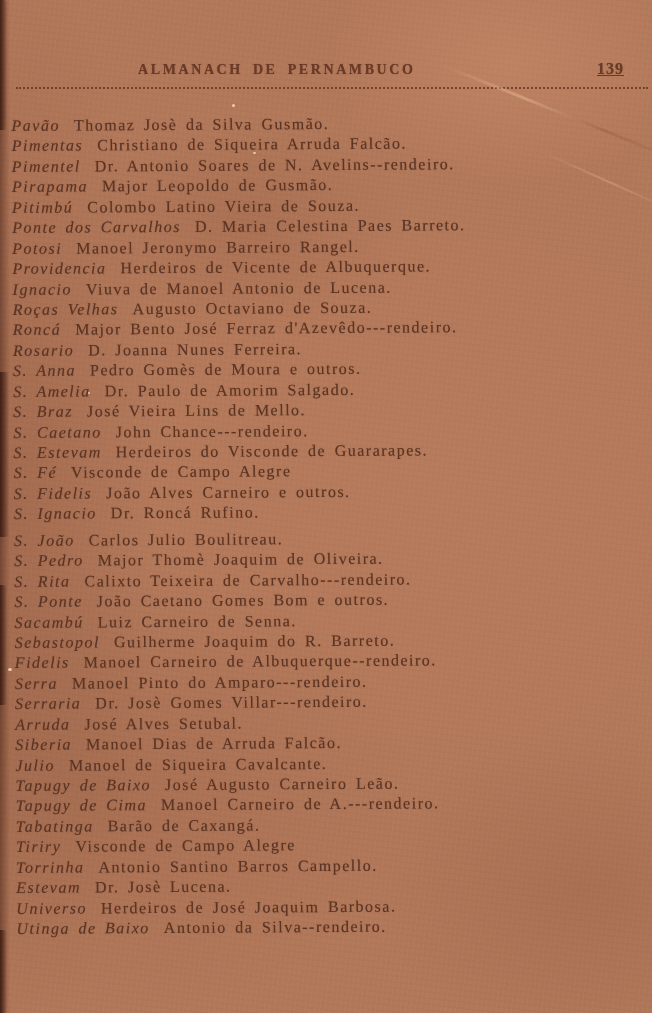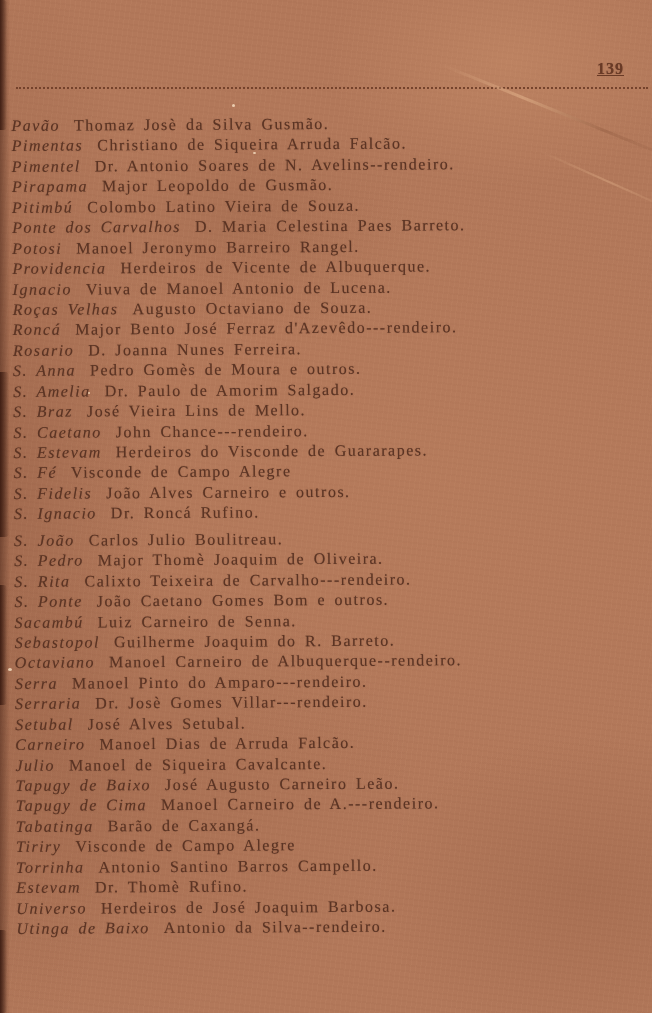--- a/index.html
+++ b/index.html
@@ -136,20 +136,21 @@
   </div>
 
   <div class="crease c1"></div>
   <div class="crease c2"></div>
   <div class="speck p1"></div>
   <div class="speck p2"></div>
   <div class="speck p3"></div>
   <div class="speck p4"></div>
 
   <div class="header">
+    <span class="header-title">ALMANACH DE PERNAMBUCO</span>
     <span class="page-number">139</span>
   </div>
 
   <div class="dotted-rule"></div>
 
   <div class="entries">
   <div class="entry">
     <span class="place">Pavão</span><span class="owner">Thomaz Josè da Silva Gusmão.</span>
   </div>
 
@@ -247,37 +248,37 @@
 
   <div class="entry">
     <span class="place">Sacambú</span><span class="owner">Luiz Carneiro de Senna.</span>
   </div>
 
   <div class="entry">
     <span class="place">Sebastopol</span><span class="owner">Guilherme Joaquim do R. Barreto.</span>
   </div>
 
   <div class="entry">
-    <span class="place">Octaviano</span><span class="owner">Manoel Carneiro de Albuquerque--rendeiro.</span>
+    <span class="place">Fidelis</span><span class="owner">Manoel Carneiro de Albuquerque--rendeiro.</span>
   </div>
 
   <div class="entry">
     <span class="place">Serra</span><span class="owner">Manoel Pinto do Amparo---rendeiro.</span>
   </div>
 
   <div class="entry">
     <span class="place">Serraria</span><span class="owner">Dr. Josè Gomes Villar---rendeiro.</span>
   </div>
 
   <div class="entry">
-    <span class="place">Setubal</span><span class="owner">José Alves Setubal.</span>
-  </div>
-
-  <div class="entry">
-    <span class="place">Carneiro</span><span class="owner">Manoel Dias de Arruda Falcão.</span>
+    <span class="place">Arruda</span><span class="owner">José Alves Setubal.</span>
+  </div>
+
+  <div class="entry">
+    <span class="place">Siberia</span><span class="owner">Manoel Dias de Arruda Falcão.</span>
   </div>
 
   <div class="entry">
     <span class="place">Julio</span><span class="owner">Manoel de Siqueira Cavalcante.</span>
   </div>
 
   <div class="entry">
     <span class="place">Tapugy de Baixo</span><span class="owner">José Augusto Carneiro Leão.</span>
   </div>
 
@@ -291,21 +292,21 @@
 
   <div class="entry">
     <span class="place">Tiriry</span><span class="owner">Visconde de Campo Alegre</span>
   </div>
 
   <div class="entry">
     <span class="place">Torrinha</span><span class="owner">Antonio Santino Barros Campello.</span>
   </div>
 
   <div class="entry">
-    <span class="place">Estevam</span><span class="owner">Dr. Thomè Rufino.</span>
+    <span class="place">Estevam</span><span class="owner">Dr. Josè Lucena.</span>
   </div>
 
   <div class="entry">
     <span class="place">Universo</span><span class="owner">Herdeiros de José Joaquim Barbosa.</span>
   </div>
 
   <div class="entry">
     <span class="place">Utinga de Baixo</span><span class="owner">Antonio da Silva--rendeiro.</span>
   </div>
 </div>

